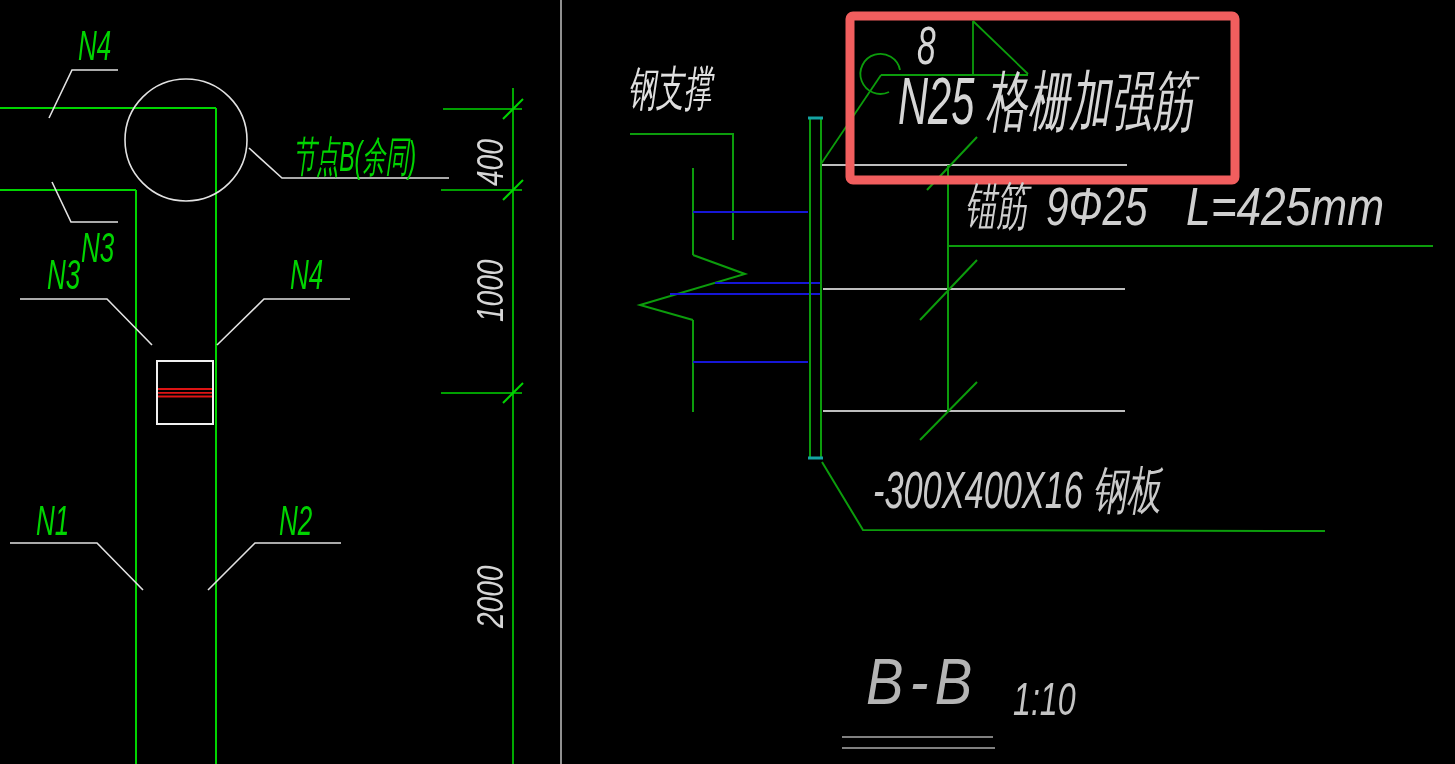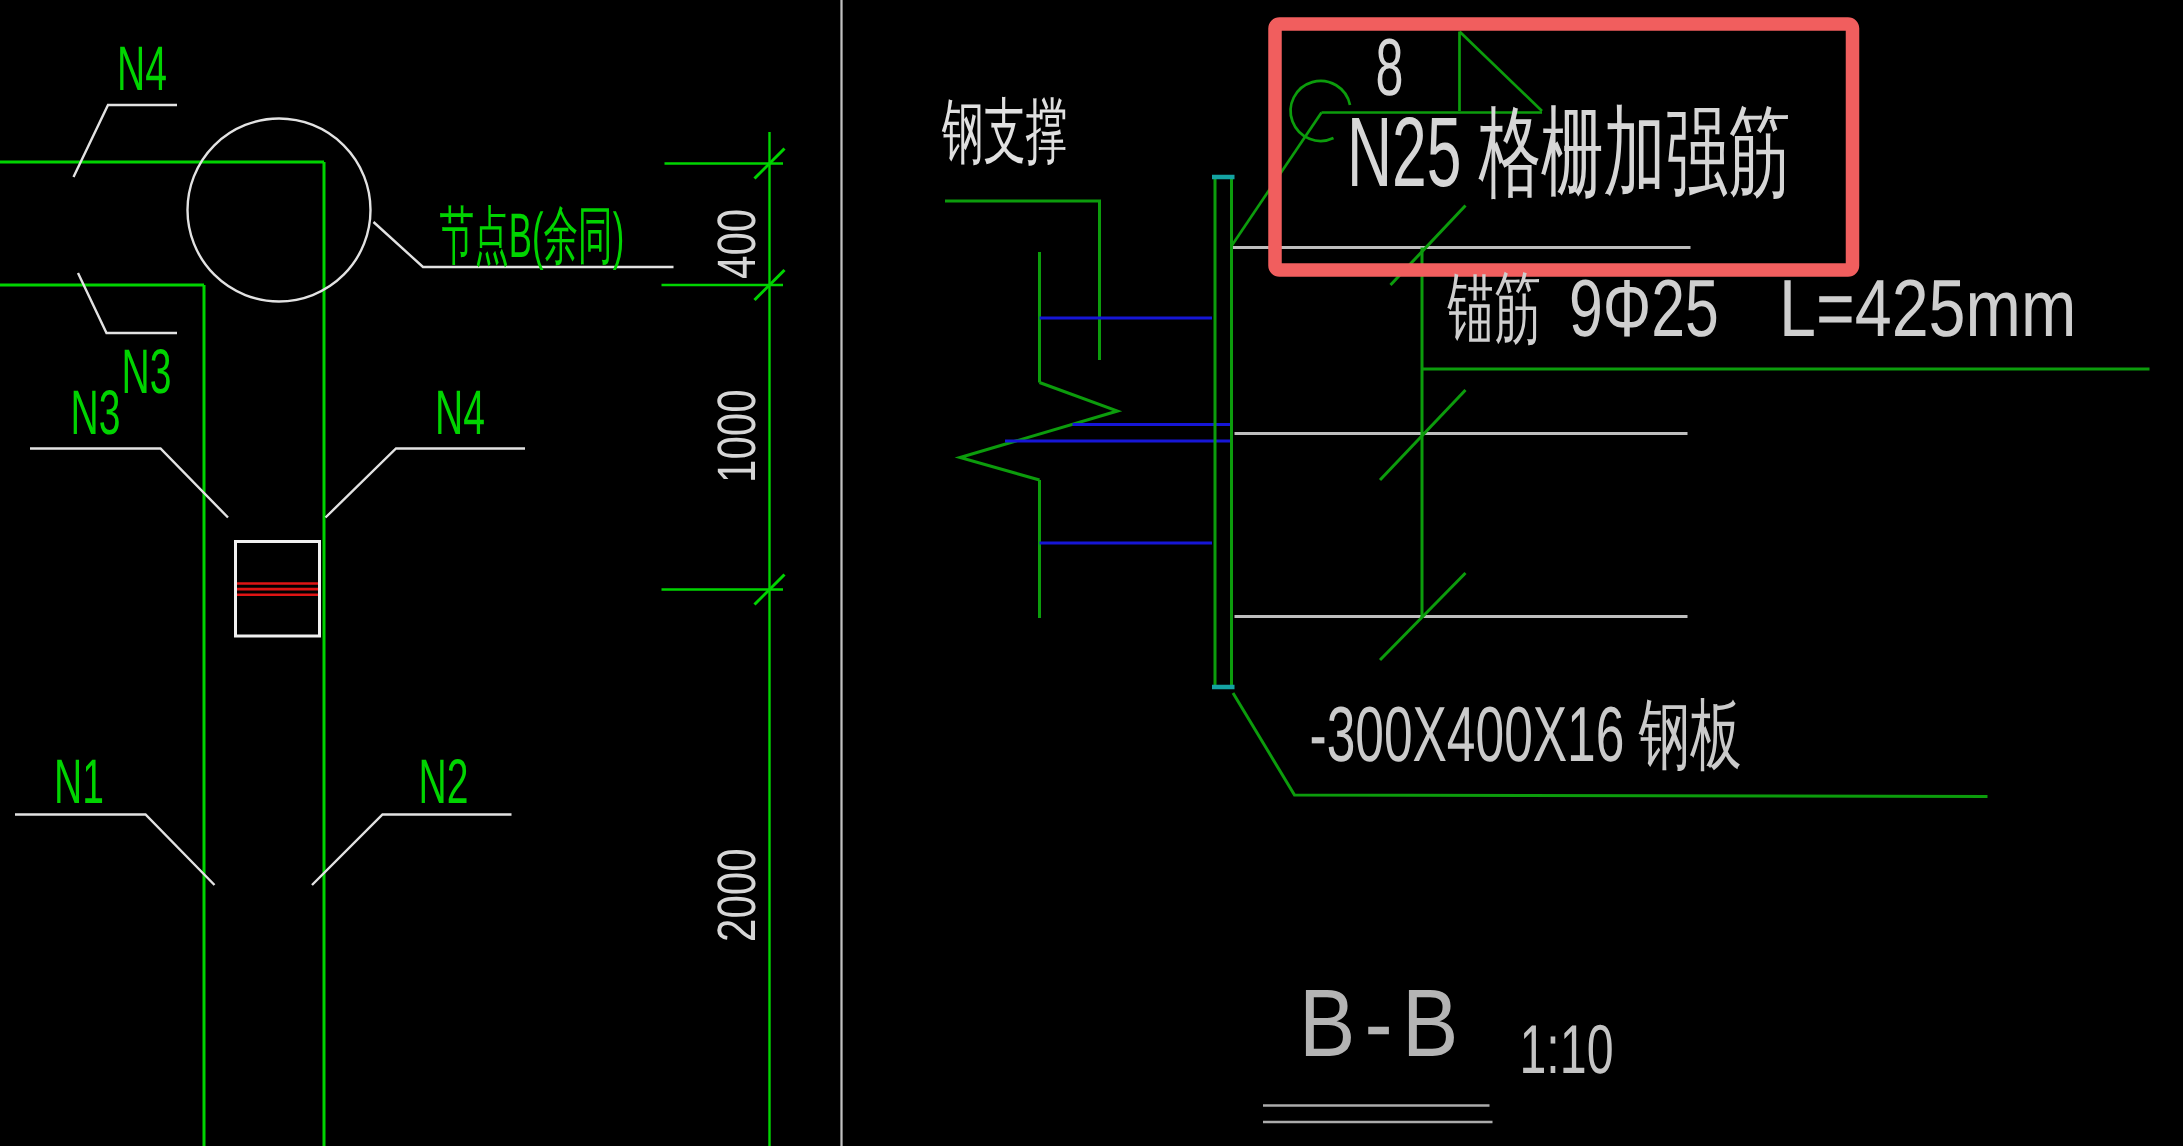--- a/index.html
+++ b/index.html
@@ -1,18 +1,18 @@
 <!DOCTYPE html>
 <html style="--background: #000000; --cad_green: #00D400; --cad_green_dark: #0C9C0C; --white_line: #E2E2E2; --gray_line: #BEBEBE; --blue_line: #1616D6; --teal_line: #14A3A3; --red_highlight_box: #F15E5E; --red_marker_lines: #DE1414;"><head>
 <meta charset="utf-8">
 <style>
   html,body{margin:0;padding:0;background:#000;}
   #stage{
     position:relative;width:1455px;height:764px;background:var(--background,#000);
-    overflow:hidden;font-family:"Liberation Sans", sans-serif;
+    overflow:hidden;font-family:"Liberation Sans", sans-serif;font-style:italic;
   }
   svg.lines{position:absolute;left:0;top:0;}
   svg.lines *{fill:none;stroke-linecap:butt;}
   .s-bright{stroke:var(--cad_green);stroke-width:2;}
   .s-thin{stroke:var(--cad_green);stroke-width:1.6;}
   .s-med{stroke:var(--cad_green_dark);stroke-width:2;}
   .s-weld{stroke:var(--cad_green_dark);stroke-width:1.8;}
   .s-white{stroke:var(--white_line);stroke-width:1.6;}
   .s-gray{stroke:var(--gray_line);stroke-width:2;}
   .s-blue{stroke:var(--blue_line);stroke-width:2;}

